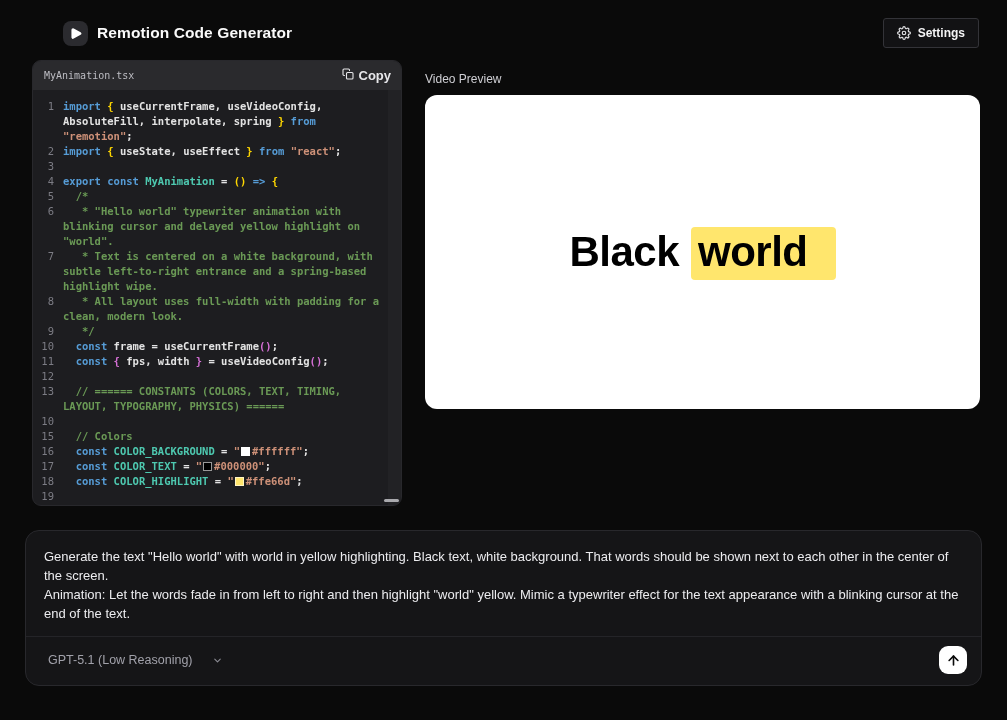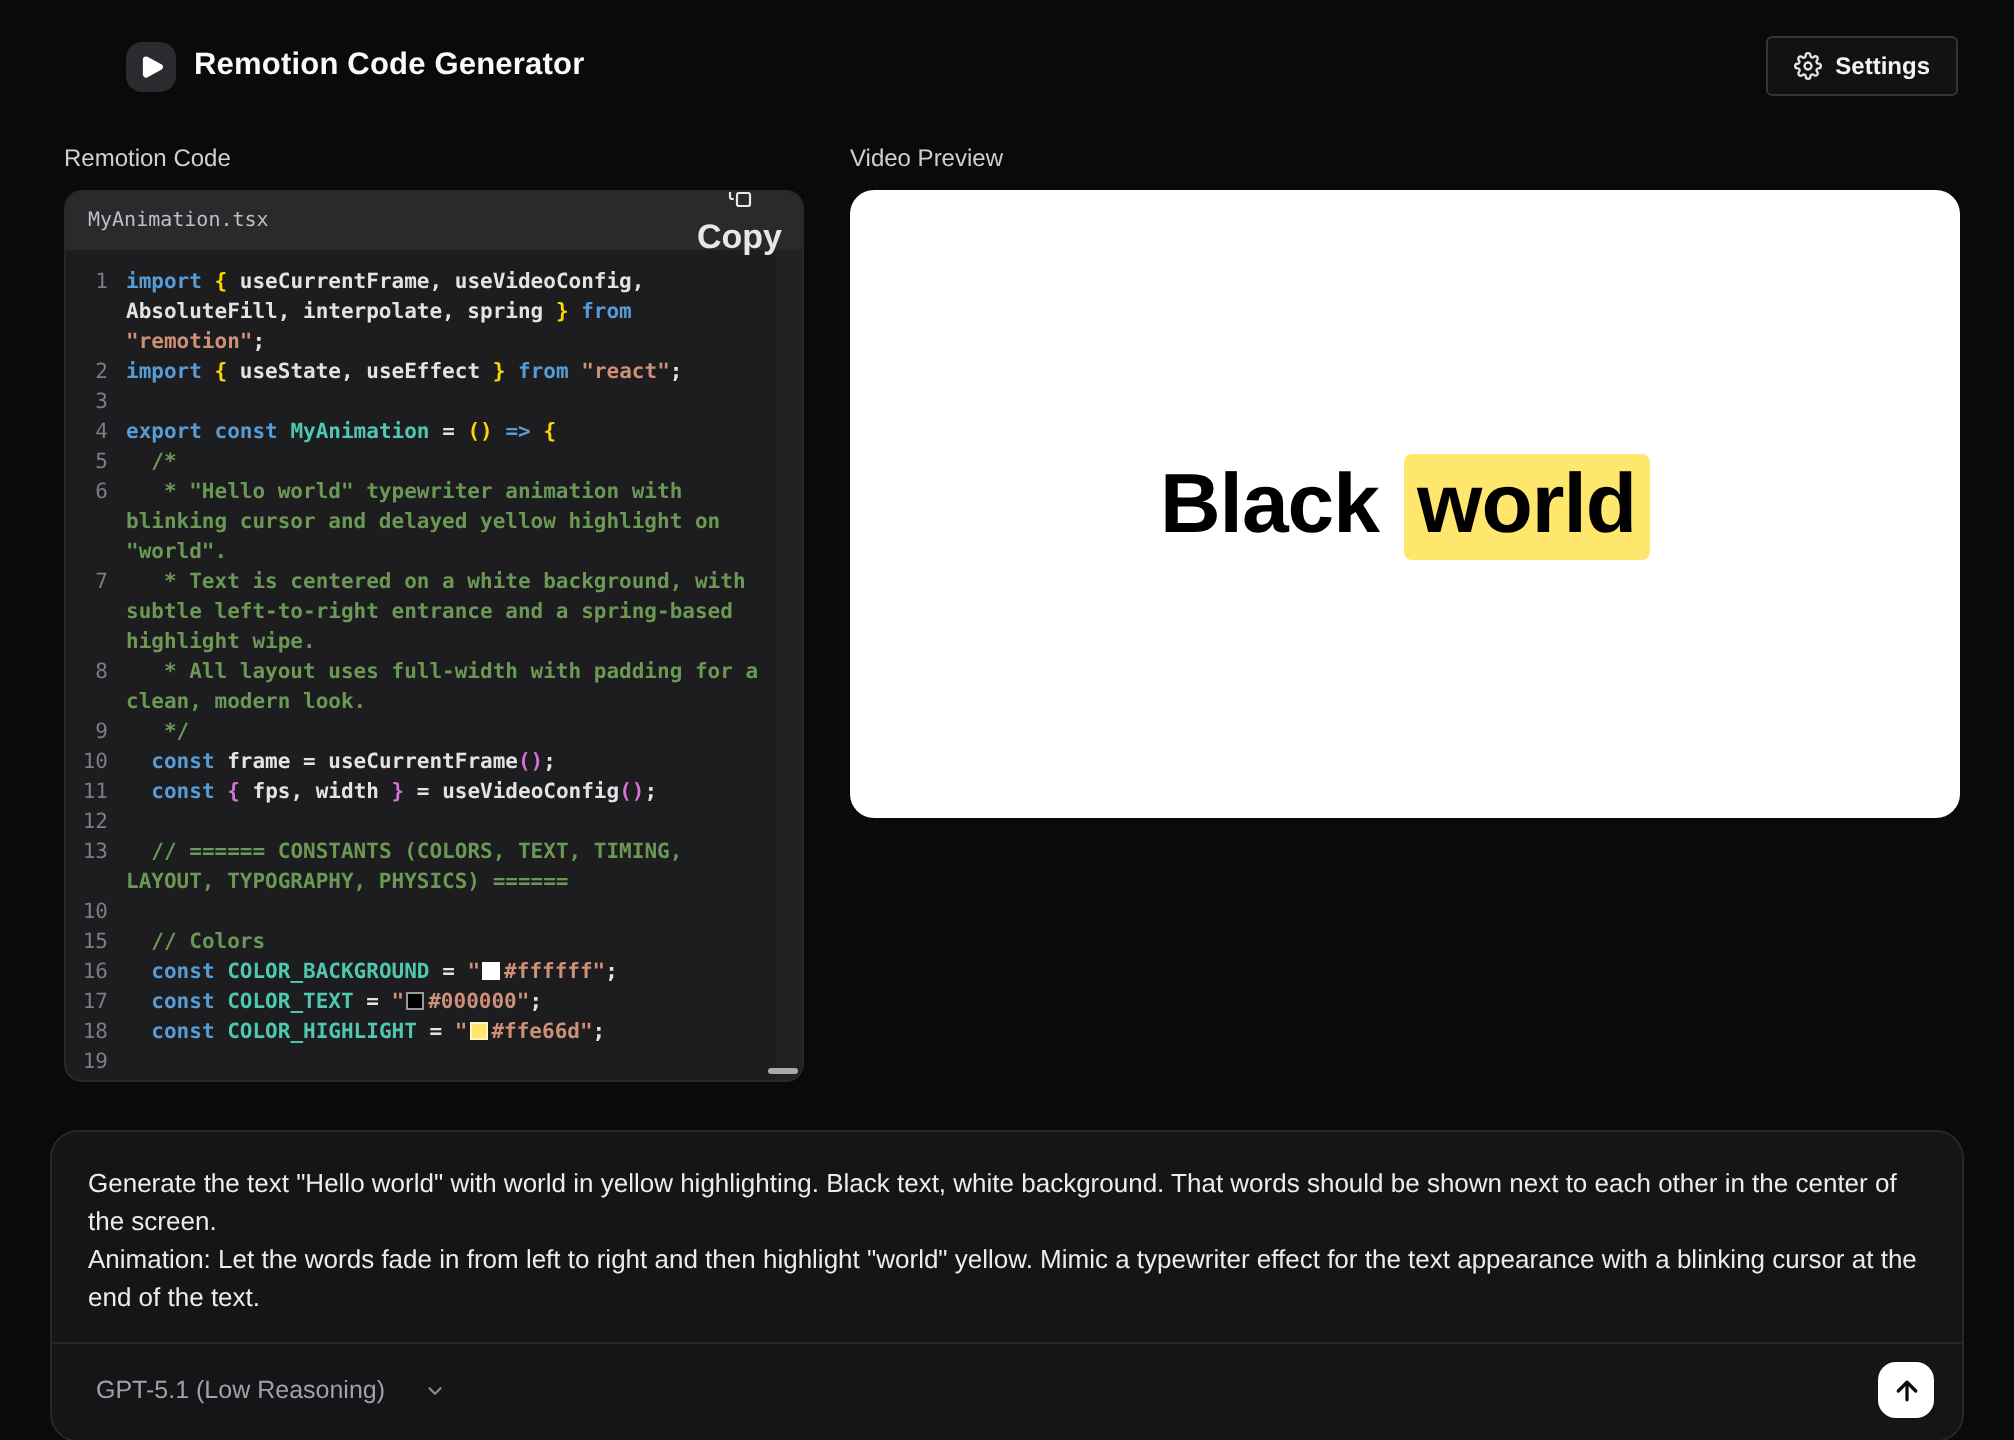--- a/index.html
+++ b/index.html
@@ -22,42 +22,42 @@
   .col-left { width:370px; flex:none; }
   .col-right { flex:1; }
   .section-label { font-size:12px; font-weight:500; color:#cfcfd4; margin:12px 0 9px; }
 
   
   .code-panel { width:370px; height:446px; border-radius:9px; overflow:hidden;
                 background:#1d1d20; border:1px solid #28282c; display:flex; flex-direction:column; }
   .code-head { height:29px; flex:none; background:#2a2a2d; display:flex; align-items:center;
                justify-content:space-between; padding:0 10px 0 11px; }
   .code-filename { font-family:"DejaVu Sans Mono", monospace; font-size:10px; color:#bebec4;text-align:center; }
-  .copy-btn { display:flex; align-items:center; gap:5px; font-size:17px; font-weight:600;
-              color:#e7e7ea; background:none; border:none; cursor:pointer;flex-direction:column; }
+  .copy-btn { display:flex; gap:5px; font-size:13px; font-weight:600;
+              color:#e7e7ea; background:none; border:none; cursor:pointer; }
   .code-body { position:relative; flex:1; padding:9px 16px 6px 8px;
                font-family:"DejaVu Sans Mono", monospace; font-size:10.5px; font-weight:600;
                line-height:15px; color:#d6d6d6; overflow:hidden; }
   .code-line { display:flex; }
   .ln { width:22px; flex:none; text-align:right; padding-right:9px; color:#7c7c84; font-weight:500; }
   .lc { flex:1; white-space:pre-wrap; word-break:break-word; min-height:15px; }
   .tk-kw { color:#569cd6; } .tk-pl { color:#e3e3e3; } .tk-str { color:#ce9178; }
   .tk-cm { color:#6a9955; } .tk-ty { color:#4ec9b0; }
   .tk-b1 { color:#ffd700; } .tk-b2 { color:#d670d6; }
   .sw { display:inline-block; width:9px; height:9px; margin:0 2px -1px 1px;
         border:1px solid rgba(255,255,255,.6); }
   .scroll-track { position:absolute; top:0; right:0; bottom:0; width:13px; background:#222225; }
   .scroll-dash { position:absolute; right:2px; bottom:3px; width:15px; height:3px;
                  background:#a9a9ad; border-radius:2px; }
 
   
   .preview-panel { width:100%; height:314px; background:#ffffff; border-radius:12px;
                    display:flex; align-items:center; justify-content:center; }
   .preview-text { font-size:42px; font-weight:700; color:#0b0b0b; letter-spacing:-.5px; }
-  .hl-word { background:#ffe66d; border-radius:4px; padding:1px 7px 5px 7px; margin-left:12px; }
+  .hl-word { background:#ffe66d; border-radius:4px; padding:1px 28px 5px 7px; margin-left:12px; }
 
   
   .prompt-card { margin:24px 25px 0; border:1px solid #28282c; background:#151517;
                  border-radius:14px; overflow:hidden; }
   .prompt-text { padding:17px 18px 13px; }
   .prompt-text p { font-size:13px; color:#ececef; line-height:1.45; }
   .prompt-text p + p { }
   .prompt-controls { border-top:1px solid #242428; display:flex; align-items:center;
                      justify-content:space-between; padding:9px 14px 11px 18px; }
   .model-select { display:flex; align-items:center; gap:19px; background:none; border:none;
@@ -85,21 +85,20 @@
         <path d="M19.4 15a1.65 1.65 0 0 0 .33 1.82l.06.06a2 2 0 1 1-2.83 2.83l-.06-.06a1.65 1.65 0 0 0-1.82-.33 1.65 1.65 0 0 0-1 1.51V21a2 2 0 1 1-4 0v-.09a1.65 1.65 0 0 0-1-1.51 1.65 1.65 0 0 0-1.82.33l-.06.06a2 2 0 1 1-2.83-2.83l.06-.06a1.65 1.65 0 0 0 .33-1.82 1.65 1.65 0 0 0-1.51-1H3a2 2 0 1 1 0-4h.09a1.65 1.65 0 0 0 1.51-1 1.65 1.65 0 0 0-.33-1.82l-.06-.06a2 2 0 1 1 2.83-2.83l.06.06a1.65 1.65 0 0 0 1.82.33h.08a1.65 1.65 0 0 0 1-1.51V3a2 2 0 1 1 4 0v.09a1.65 1.65 0 0 0 1 1.51h.08a1.65 1.65 0 0 0 1.82-.33l.06-.06a2 2 0 1 1 2.83 2.83l-.06.06a1.65 1.65 0 0 0-.33 1.82v.08a1.65 1.65 0 0 0 1.51 1H21a2 2 0 1 1 0 4h-.09a1.65 1.65 0 0 0-1.51 1z"></path>
       </svg>
     </span>
     <span>Settings</span>
   </button>
 </div>
 
 <div class="main">
 
   <div class="col-left">
-    <div class="section-label">Remotion Code</div>
     <div class="code-panel">
       <div class="code-head">
         <span class="code-filename">MyAnimation.tsx</span>
         <button class="copy-btn">
           <span>
             <svg width="12" height="12" viewBox="0 0 24 24" fill="none" stroke="#e7e7ea" stroke-width="2.2" stroke-linecap="round" stroke-linejoin="round">
               <rect x="9" y="9" width="13" height="13" rx="2"></rect>
               <path d="M5 15H4a2 2 0 0 1-2-2V4a2 2 0 0 1 2-2h9a2 2 0 0 1 2 2v1"></path>
             </svg>
           </span>

